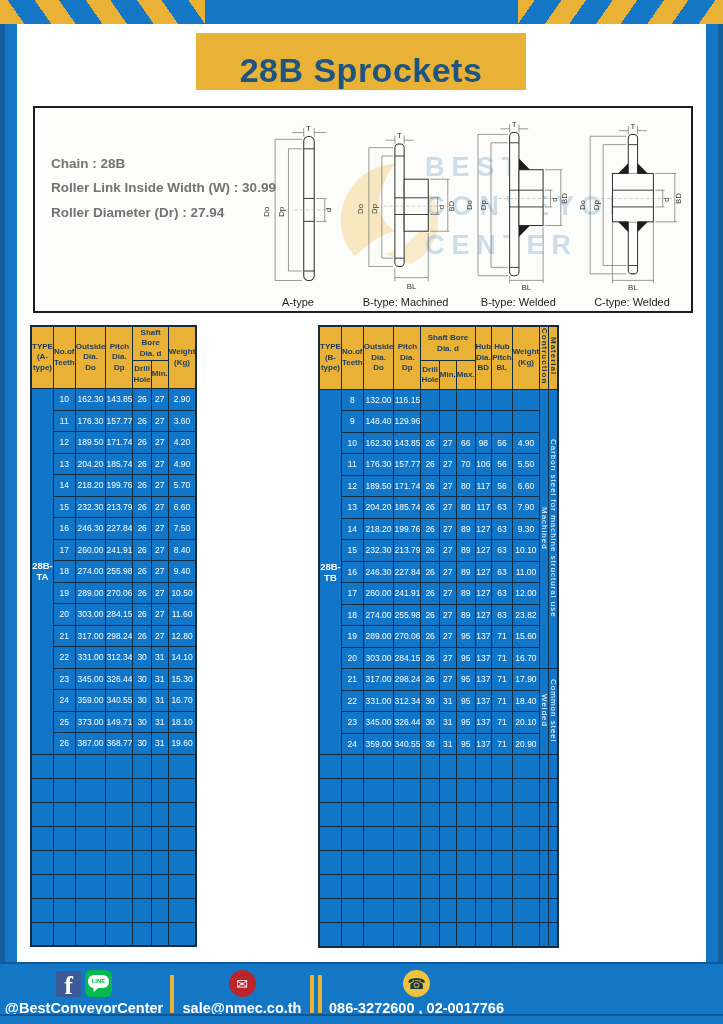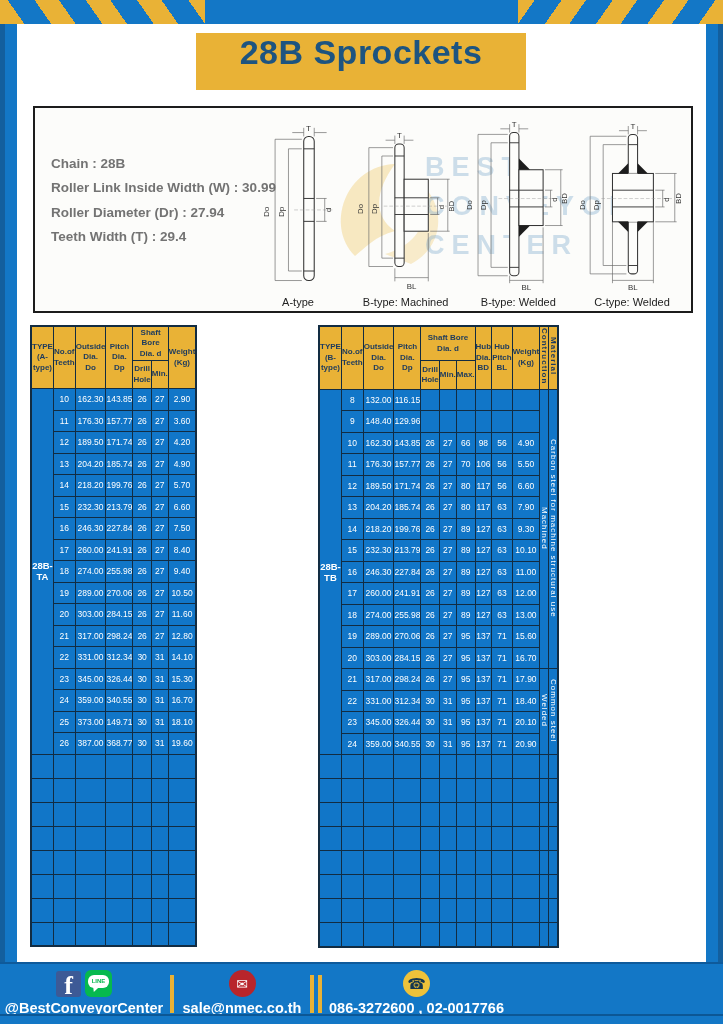--- a/index.html
+++ b/index.html
@@ -8,21 +8,21 @@
   
   .topbar{position:absolute;top:0;left:0;width:723px;height:24px;background:#1377c6;z-index:4;}
   .stripes{position:absolute;top:0;height:24px;width:205px;}
   .stripes.left{left:0;background:repeating-linear-gradient(55deg,#e9b236 0 20px,#1377c6 20px 42px);}
   .stripes.right{right:0;background:repeating-linear-gradient(-55deg,#e9b236 0 20px,#1377c6 20px 42px);}
   .edge{position:absolute;top:20px;bottom:0;width:17px;z-index:3;}
   .edge.left{left:0;background:linear-gradient(90deg,#135f9e 0 5px,#1377c6 5px);}
   .edge.right{right:0;background:linear-gradient(270deg,#135f9e 0 5px,#1377c6 5px);}
   
   .banner{position:absolute;left:196px;top:33px;width:330px;height:57px;background:#e9b236;
-          display:flex;align-items:flex-start;justify-content:center;z-index:5;}
+          display:flex;align-items:flex-end;justify-content:center;z-index:5;}
   .banner h1{margin:0;font-size:34px;font-weight:bold;color:#1d5480;letter-spacing:.5px;}
   
   .specbox{position:absolute;left:33px;top:106px;width:660px;height:207px;background:#fcfcfa;
            border:2px solid #1c1c1c;box-sizing:border-box;z-index:5;overflow:hidden;}
   .wm{position:absolute;left:280px;top:28px;z-index:0;}
   .wm-lines{position:absolute;left:110px;top:12px;color:rgba(125,170,205,.38);font-weight:bold;
             font-size:27px;letter-spacing:7px;line-height:1.45;white-space:nowrap;}
   .specs{position:absolute;left:16px;top:44px;z-index:2;color:#737373;font-weight:bold;
          font-size:13.5px;line-height:1.8;white-space:nowrap;}
   .diagrams{position:absolute;left:215px;right:6px;top:8px;height:192px;display:flex;
@@ -100,21 +100,20 @@
       <div>BEST</div>
       <div>CONVEYOR</div>
       <div>CENTER</div>
     </div>
   </div>
 
   <div class="specs" id="specList">
       <div>Chain  : 28B</div>
       <div>Roller Link Inside Width (W)  : 30.99</div>
       <div>Roller Diameter (Dr)  : 27.94</div>
-      <div>Teeth Width (T)  : 29.4</div>
     </div>
 
   <div class="diagrams">
 
     <figure>
       <svg width="96" height="168" viewBox="0 0 100 176">
         <path class="dl" d="M44 9 H56 M67 9 H80 M56 13 V4 M67 13 V4"></path>
         <text class="dt" x="61" y="7" text-anchor="middle">T</text>
         <path class="dl" d="M26 16 H54 M26 164 H54 M26 16 V164"></path>
         <text class="dt" x="20" y="92" text-anchor="middle" transform="rotate(-90 20 92)">Do</text>
@@ -633,21 +632,21 @@
           </tr>
           <tr>
             <td>18</td>
             <td>274.00</td>
             <td>255.98</td>
             <td>26</td>
             <td>27</td>
             <td>89</td>
             <td>127</td>
             <td>63</td>
-            <td>13.00</td>
+            <td>23.82</td>
           </tr>
           <tr>
             <td>19</td>
             <td>289.00</td>
             <td>270.06</td>
             <td>26</td>
             <td>27</td>
             <td>95</td>
             <td>137</td>
             <td>71</td>

